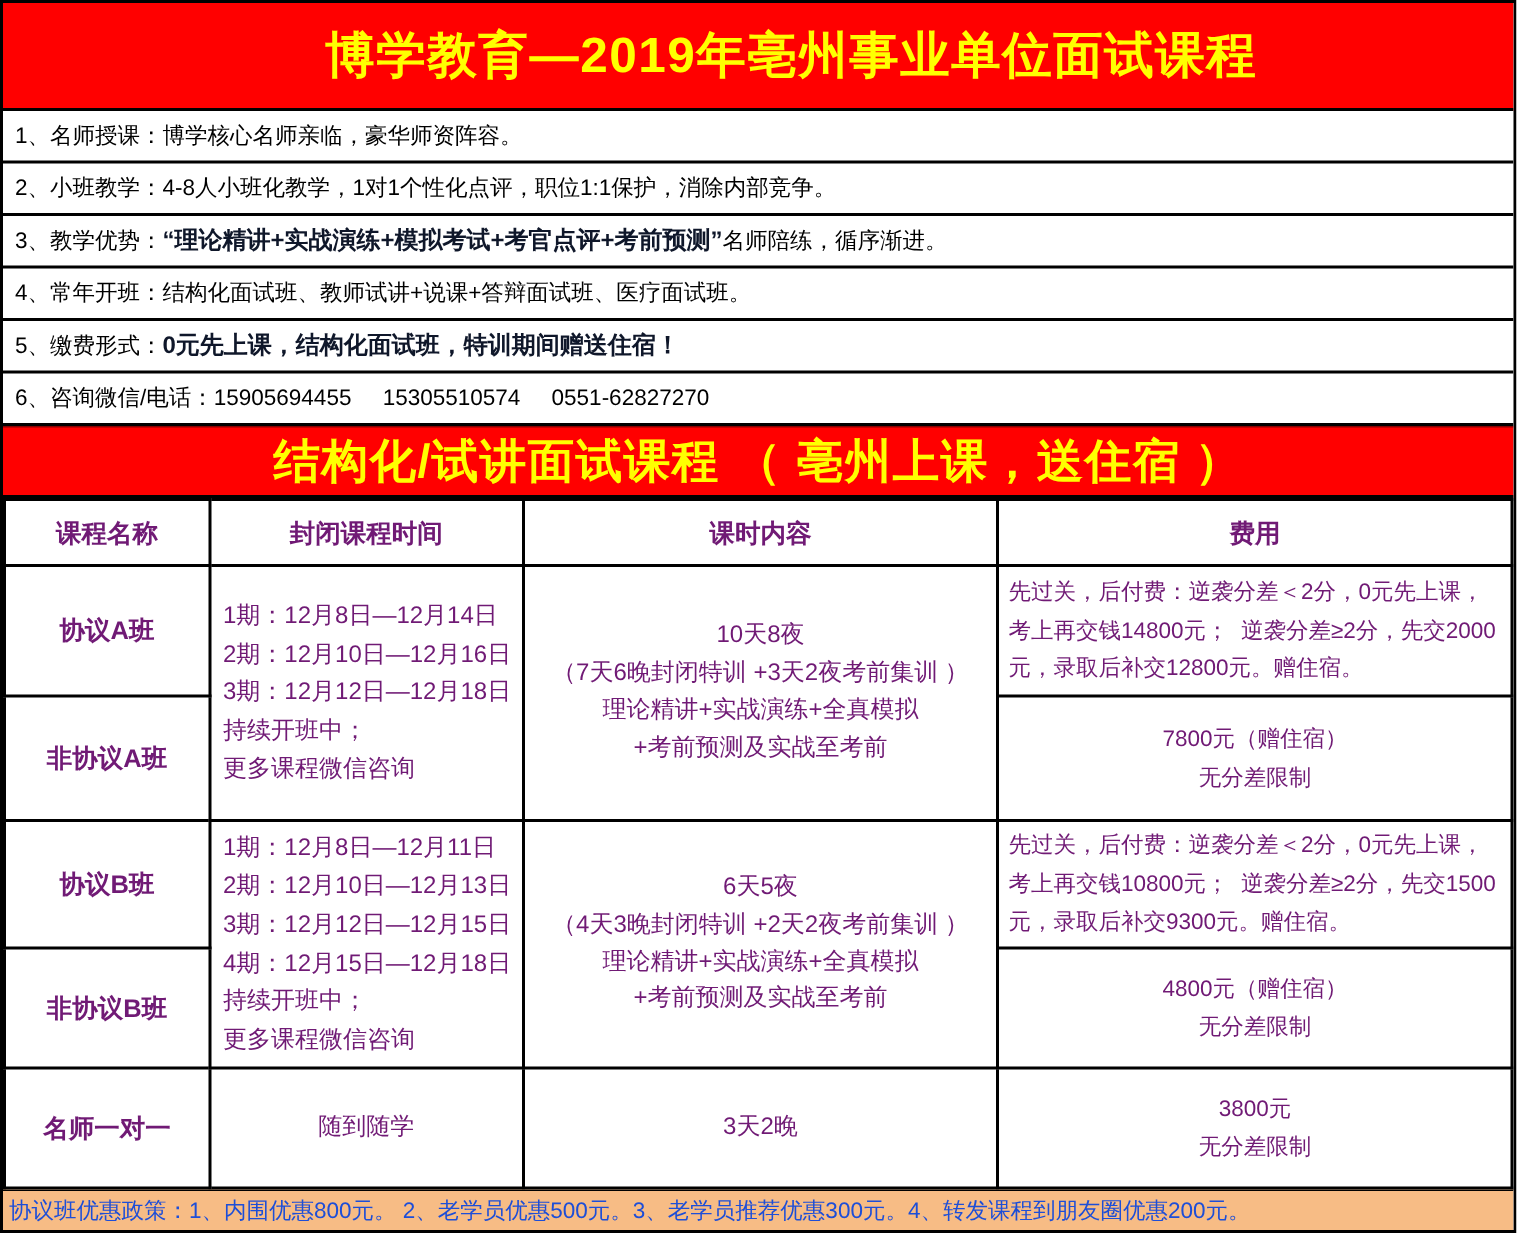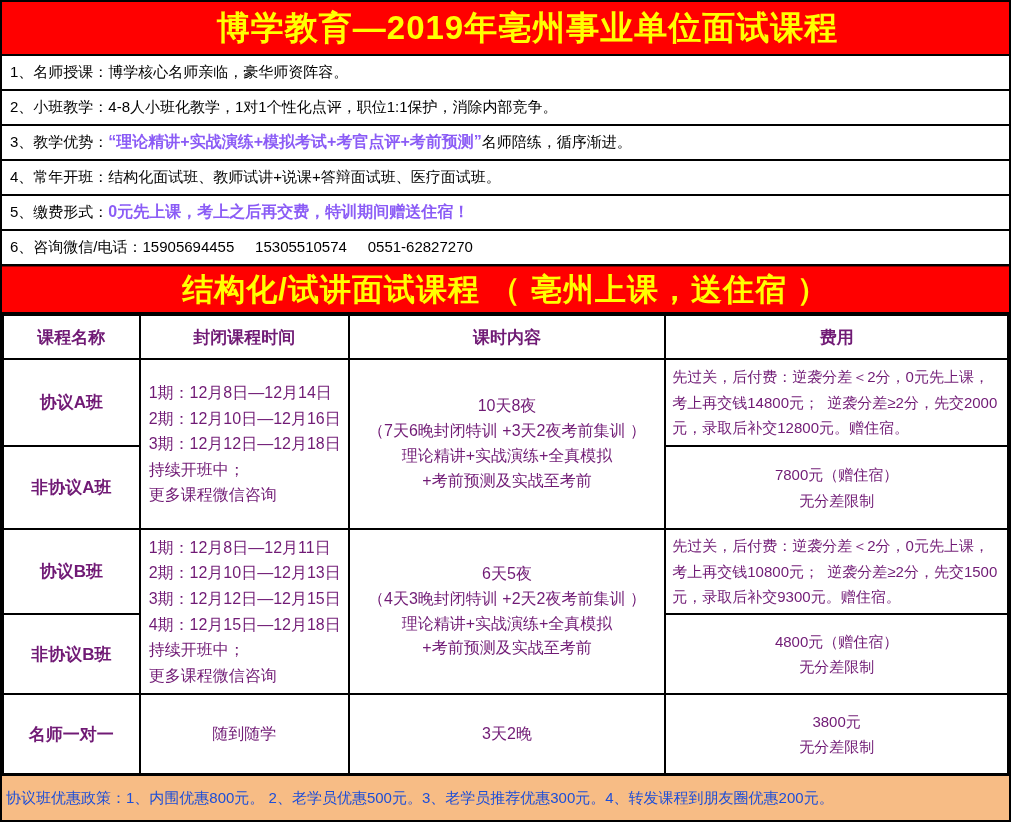--- a/index.html
+++ b/index.html
@@ -22,37 +22,37 @@
     background: #ff0000;
     color: #ffff00;
     font-weight: bold;
     display: flex;
     align-items: center;
     justify-content: center;
     border-bottom: 2px solid #000000;
     flex: 0 0 auto;
     letter-spacing: 1px;
   }
-  .banner1 { height: 54px; font-size: 33px; padding-left: 44px; }
+  .banner1 { height: 72px; font-size: 33px; padding-left: 44px; }
   .banner2 { height: 48px; font-size: 31px; border-top: 1px solid #8b0000; }
 
   
   .features { flex: 0 0 auto; }
   .feature-row {
     height: 35px;
     border-bottom: 2px solid #000000;
     display: flex;
     align-items: center;
     padding-left: 8px;
     font-size: 15px;
     color: #000000;
     white-space: pre-wrap;
     overflow: hidden;
   }
-  .feature-row .hl { color: #8b5cf6; font-weight: bold; font-size: 16px; }
+  .feature-row .hl { color: #0f172a; font-weight: bold; font-size: 16px; }
 
   
   table.course {
     width: 100%;
     border-collapse: collapse;
     table-layout: fixed;
     flex: 0 0 auto;
   }
   table.course th, table.course td {
     border: 2px solid #000000;
@@ -125,21 +125,21 @@
 
   <div class="banner banner1">
     <span>博学教育—2019年亳州事业单位面试课程</span>
   </div>
 
   <div class="features">
     <div class="feature-row"><span>1、名师授课：博学核心名师亲临，豪华师资阵容。</span><span class="hl"></span><span></span></div>
     <div class="feature-row"><span>2、小班教学：4-8人小班化教学，1对1个性化点评，职位1:1保护，消除内部竞争。</span><span class="hl"></span><span></span></div>
     <div class="feature-row"><span>3、教学优势：</span><span class="hl">“理论精讲+实战演练+模拟考试+考官点评+考前预测”</span><span>名师陪练，循序渐进。</span></div>
     <div class="feature-row"><span>4、常年开班：结构化面试班、教师试讲+说课+答辩面试班、医疗面试班。</span><span class="hl"></span><span></span></div>
-    <div class="feature-row"><span>5、缴费形式：</span><span class="hl">0元先上课，考上之后再交费，特训期间赠送住宿！</span><span></span></div>
+    <div class="feature-row"><span>5、缴费形式：</span><span class="hl">0元先上课，结构化面试班，特训期间赠送住宿！</span><span></span></div>
     <div class="feature-row"><span>6、咨询微信/电话：15905694455     15305510574     0551-62827270</span><span class="hl"></span><span></span></div>
   </div>
 
   <div class="banner banner2">
     <span>结构化/试讲面试课程 （ 亳州上课，送住宿 ）</span>
   </div>
 
   <table class="course">
     <colgroup>
       <col style="width:13.6%">

